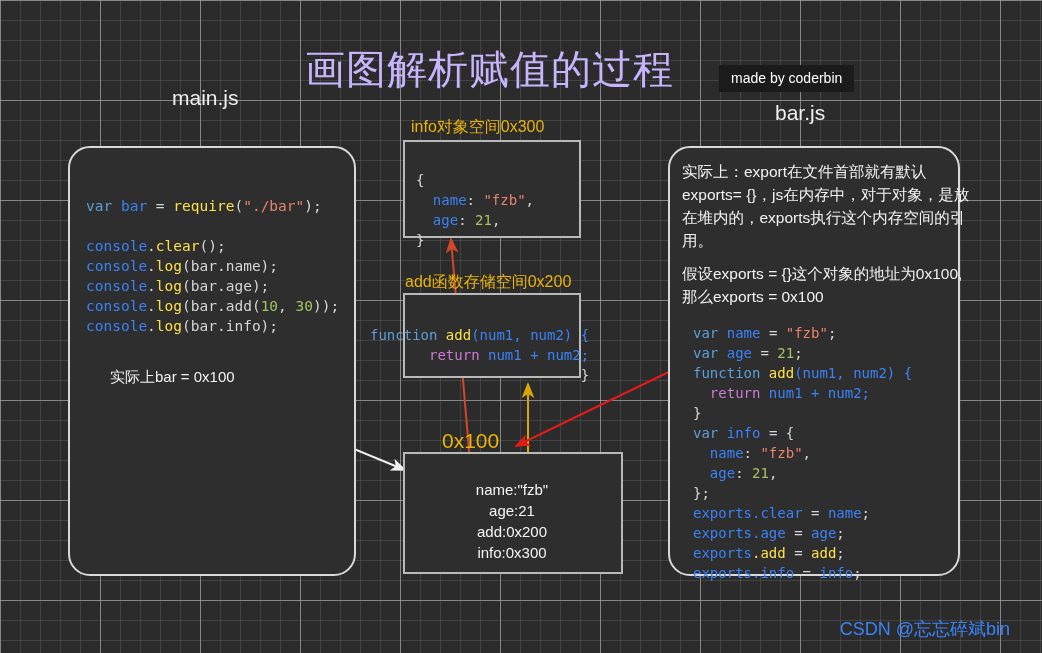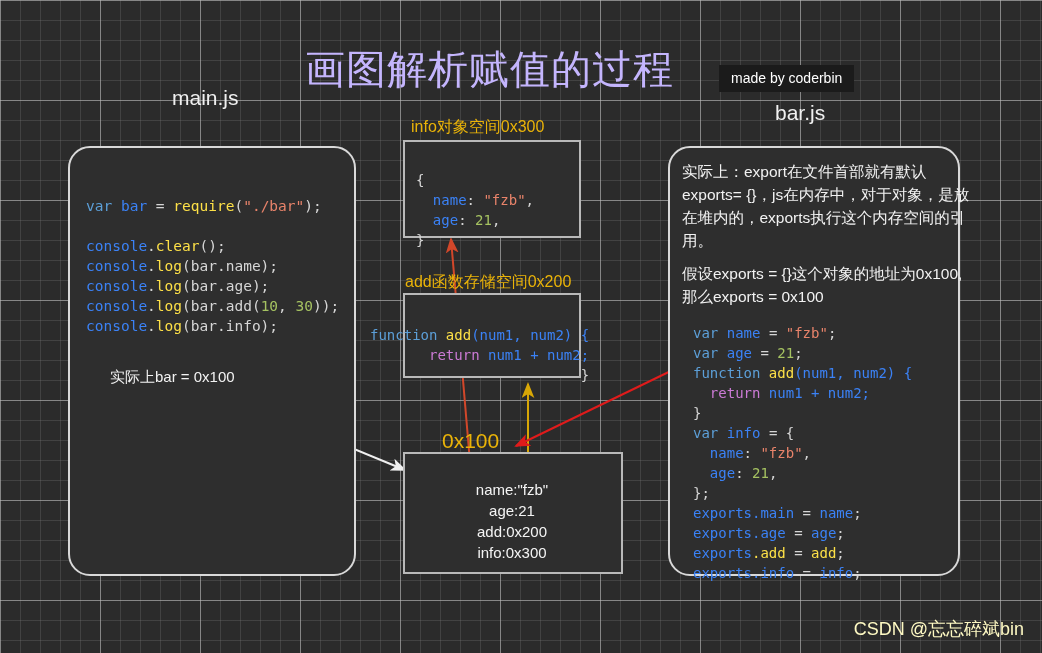--- a/index.html
+++ b/index.html
@@ -81,22 +81,22 @@
   }
   .annot{position:absolute;font-size:15px;color:#f2f2f2;white-space:nowrap;}
 
   
   .memlist{
     position:absolute;
     text-align:center;
     font-size:15px;line-height:21px;color:#f4f4f4;
   }
   #watermark{
-    position:absolute;right:18px;bottom:12px;
-    font-size:18px;color:#fef9c3;white-space:nowrap;margin-top:7px;
+    position:absolute;right:32px;bottom:12px;
+    font-size:18px;color:#3b82f6;white-space:nowrap;margin-top:7px;
   }
 </style>
 </head>
 <body>
 
 <div id="canvas"></div>
 
 <svg class="layer" width="1042" height="653" viewBox="0 0 1042 653">
   <defs>
     <marker id="ah-white" markerWidth="9" markerHeight="9" refX="7" refY="3.2" orient="auto" markerUnits="strokeWidth">
@@ -182,20 +182,20 @@
   <div class="code small" style="position:absolute;left:23px;top:155px;">
 <span class="kw">var</span><span class="obj"> name </span><span class="pun">= </span><span class="str">"fzb"</span><span class="pun">;</span>
 <span class="kw">var</span><span class="obj"> age </span><span class="pun">= </span><span class="num">21</span><span class="pun">;</span>
 <span class="kw">function </span><span class="fn">add</span><span class="obj">(num1, num2) {</span>
 <span class="kw2">  return </span><span class="obj">num1 + num2;</span>
 <span class="pun">}</span>
 <span class="kw">var</span><span class="obj"> info </span><span class="pun">= {</span>
 <span class="obj">  name</span><span class="pun">: </span><span class="str">"fzb"</span><span class="pun">,</span>
 <span class="obj">  age</span><span class="pun">: </span><span class="num">21</span><span class="pun">,</span>
 <span class="pun">};</span>
-<span class="obj">exports</span><span class="obj">.main </span><span class="pun">= </span><span class="obj">name</span><span class="pun">;</span>
+<span class="obj">exports</span><span class="obj">.clear </span><span class="pun">= </span><span class="obj">name</span><span class="pun">;</span>
 <span class="obj">exports</span><span class="obj">.age </span><span class="pun">= </span><span class="obj">age</span><span class="pun">;</span>
 <span class="obj">exports</span><span class="fn">.add </span><span class="pun">= </span><span class="fn">add</span><span class="pun">;</span>
 <span class="obj">exports</span><span class="obj">.info </span><span class="pun">= </span><span class="obj">info</span><span class="pun">;</span>
   </div>
 </div>
 
 <div id="watermark">CSDN @忘忘碎斌bin</div>
 
 </body></html>

